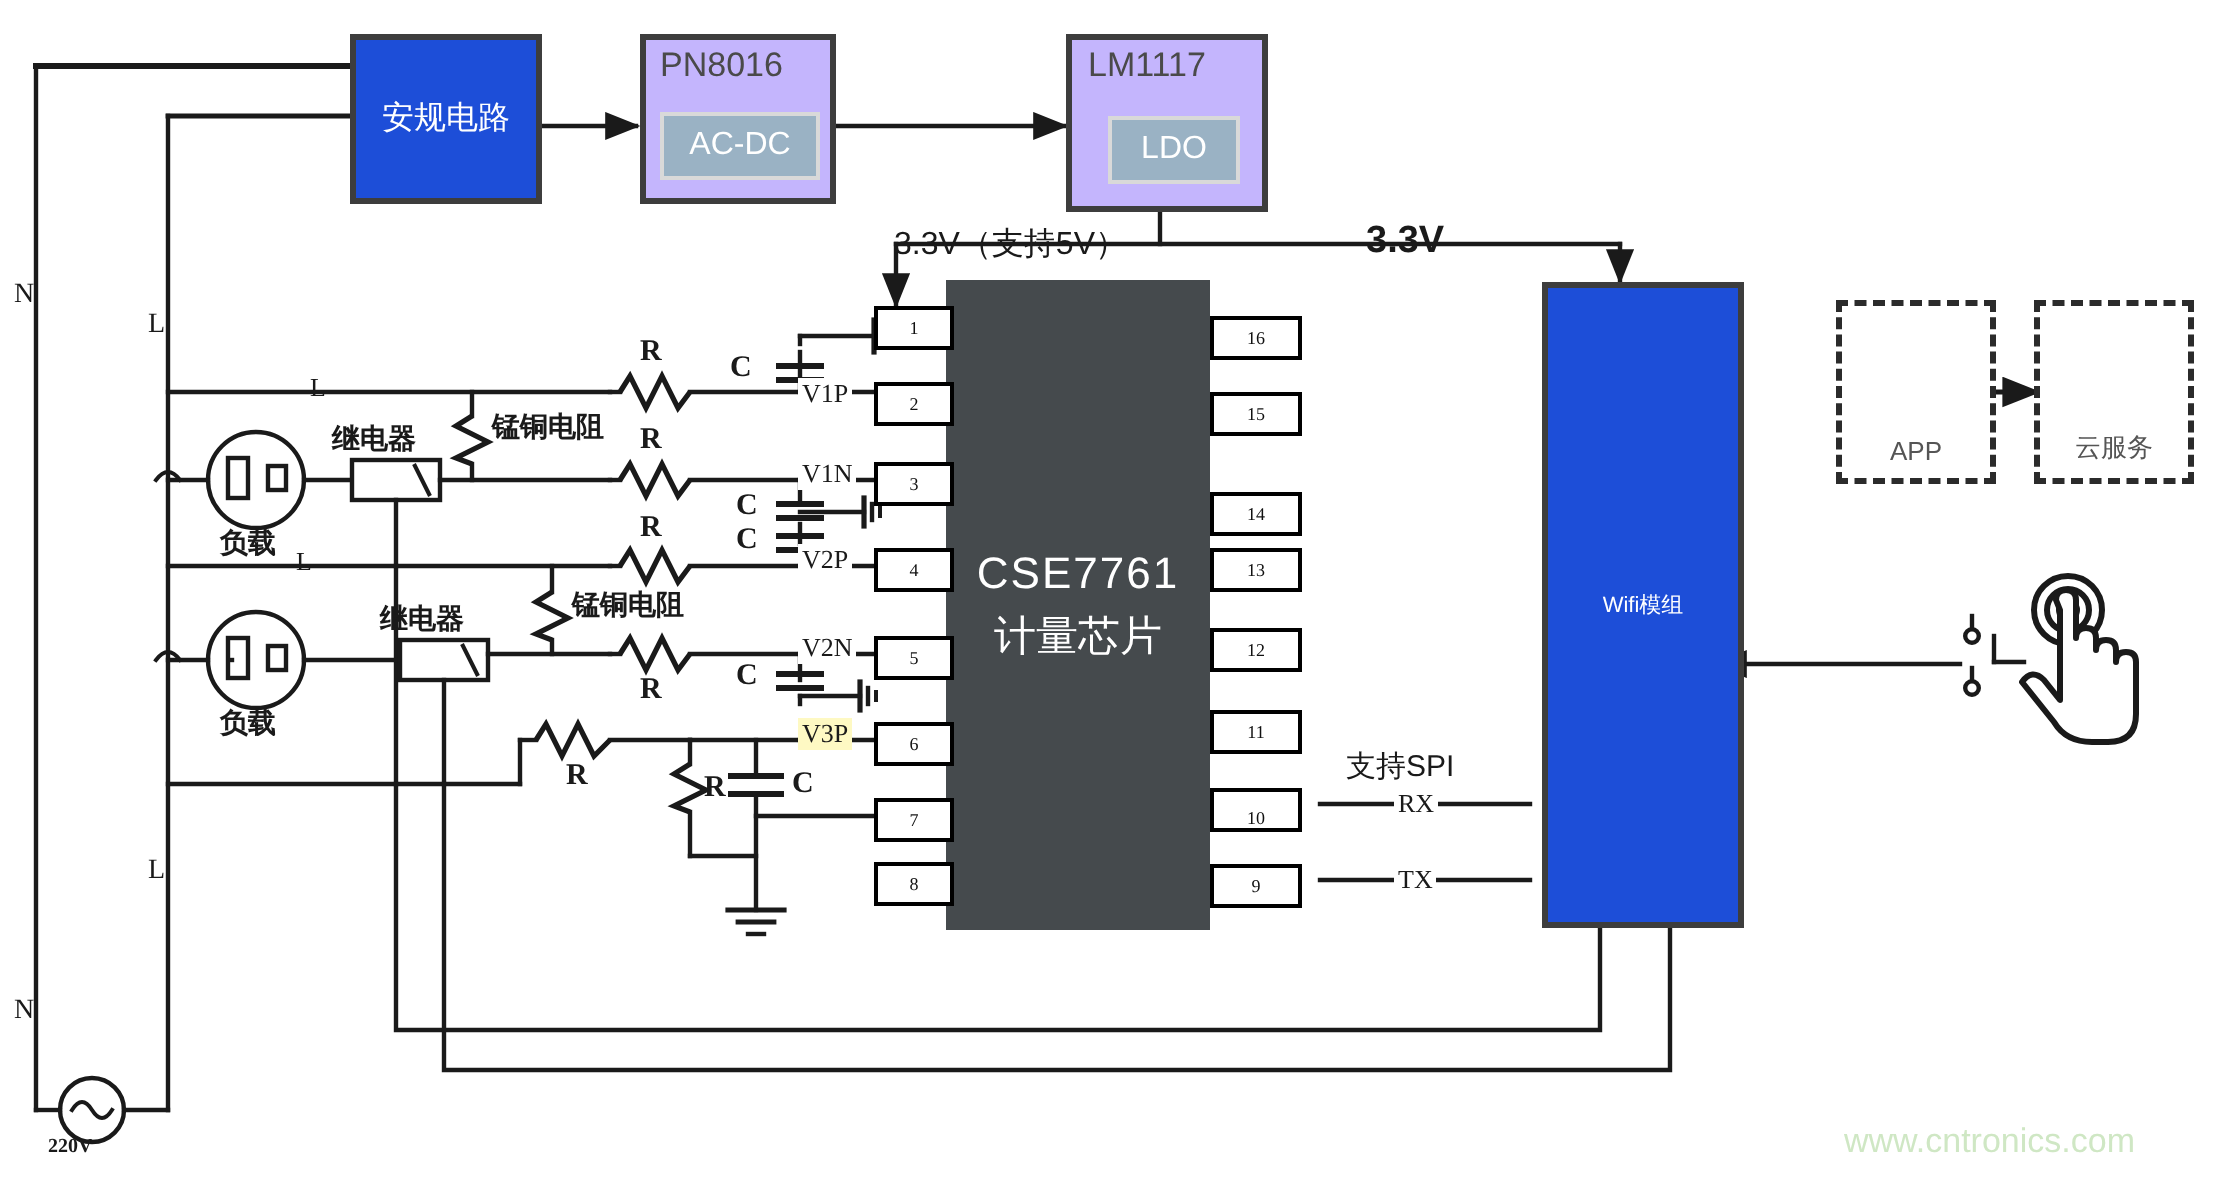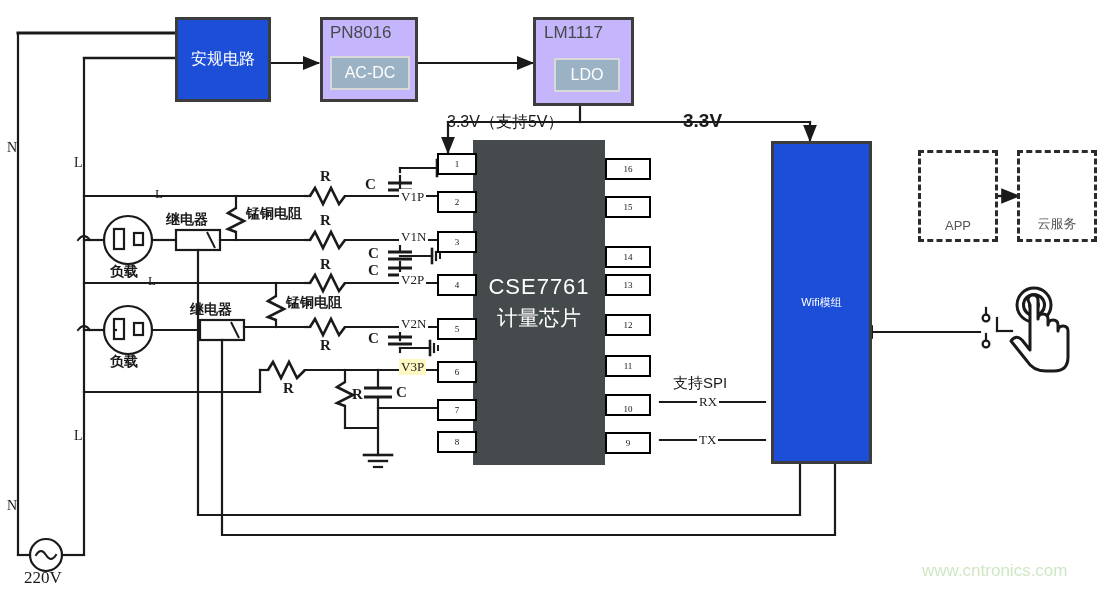--- a/index.html
+++ b/index.html
@@ -333,21 +333,21 @@
   <span class="dashcap">云服务</span>
 </div>
 
 <div class="lbl-sans" style="left:447px;top:112px;font-size:16px;"><span>3.3V（支持5V）</span></div>
 <div class="lbl-sans" style="left:683px;top:110px;font-size:19px;font-weight:bold;"><span>3.3V</span></div>
 
 <div class="lbl" style="left:7px;top:140px;font-size:14px;"><span>N</span></div>
 <div class="lbl" style="left:74px;top:155px;font-size:14px;"><span>L</span></div>
 <div class="lbl" style="left:7px;top:498px;font-size:14px;"><span>N</span></div>
 <div class="lbl" style="left:74px;top:428px;font-size:14px;"><span>L</span></div>
-<div class="lbl" style="left:24px;top:568px;font-size:17px;font-weight:normal;"><span>220V</span></div>
+<div class="lbl" style="left:24px;top:568px;font-size:10px;font-weight:bold;"><span>220V</span></div>
 
 <div class="lbl" style="left:155px;top:186px;font-size:13px;"><span>L</span></div>
 <div class="lbl" style="left:148px;top:273px;font-size:13px;"><span>L</span></div>
 
 <div class="lbl" style="left:110px;top:263px;font-size:14px;font-weight:bold;"><span>负载</span></div>
 <div class="lbl" style="left:110px;top:353px;font-size:14px;font-weight:bold;"><span>负载</span></div>
 <div class="lbl" style="left:166px;top:211px;font-size:14px;font-weight:bold;"><span>继电器</span></div>
 <div class="lbl" style="left:190px;top:301px;font-size:14px;font-weight:bold;"><span>继电器</span></div>
 <div class="lbl" style="left:246px;top:205px;font-size:14px;font-weight:bold;"><span>锰铜电阻</span></div>
 <div class="lbl" style="left:286px;top:294px;font-size:14px;font-weight:bold;"><span>锰铜电阻</span></div>

